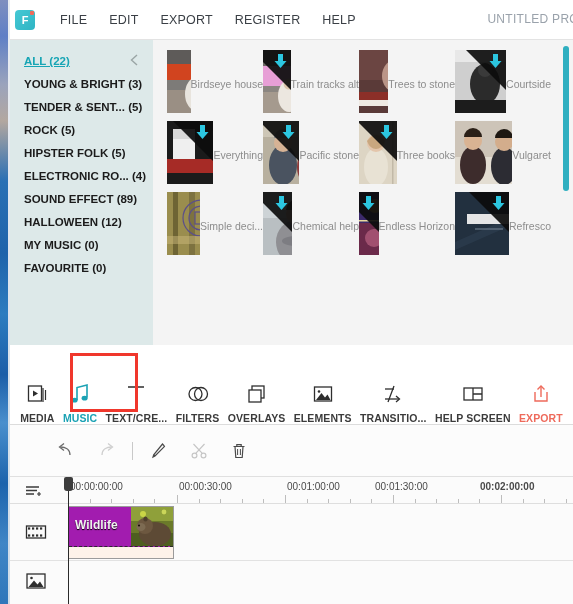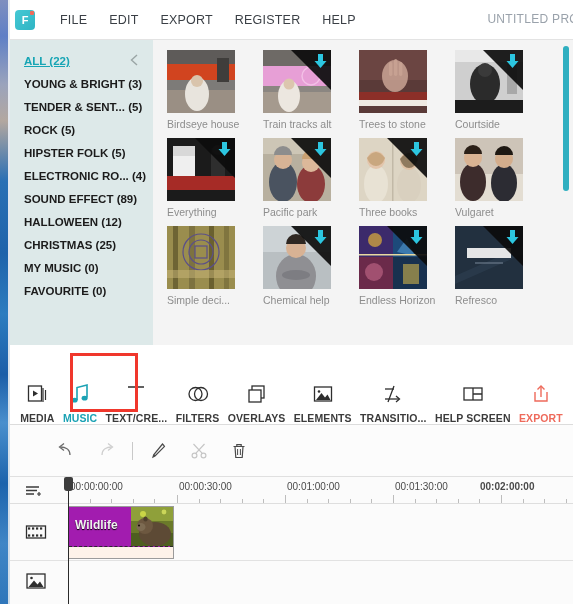--- a/index.html
+++ b/index.html
@@ -90,21 +90,21 @@
     position: absolute; left: 143px; top: 0;
     width: 420px; height: 305px;
     background: #f4f4f4; overflow: hidden;
   }
   .grid {
     display: flex; flex-wrap: wrap;
     padding: 10px 0 0 14px;
   }
   .tile {
     width: 96px; margin-right: 0px; margin-bottom: 8px;
-    display: flex; flex-direction: column; align-items: flex-start;
+    display: flex; flex-direction: row; align-items: center;
     cursor: pointer;
   }
   .thumb {
     position: relative;
     width: 68px; height: 63px;
     overflow: hidden;
   }
   .thumb .art { position: absolute; inset: 0; }
   .dl-corner {
     position: absolute; right: 0; top: 0;
@@ -258,21 +258,20 @@
       </div>
       <div id="cat-list">
           <div class="cat-item active">ALL (22)</div>
           <div class="cat-item">YOUNG &amp; BRIGHT (3)</div>
           <div class="cat-item">TENDER &amp; SENT... (5)</div>
           <div class="cat-item">ROCK (5)</div>
           <div class="cat-item">HIPSTER FOLK (5)</div>
           <div class="cat-item">ELECTRONIC RO...  (4)</div>
           <div class="cat-item">SOUND EFFECT (89)</div>
           <div class="cat-item">HALLOWEEN (12)</div>
-          <div class="cat-item">CHRISTMAS (25)</div>
           <div class="cat-item">MY MUSIC (0)</div>
           <div class="cat-item">FAVOURITE (0)</div>
         </div>
     </div>
 
     <div class="lib-main">
       <div class="grid" id="track-grid">
           <div class="tile">
             <div class="thumb">
               <div class="art"><svg width="68" height="63" viewBox="0 0 68 63" preserveAspectRatio="none">
@@ -368,21 +367,21 @@
      <ellipse cx="48" cy="46" rx="14" ry="19" fill="#8c3b3b"></ellipse>
      <circle cx="48" cy="25" r="9" fill="#dcb89a"></circle>
      <path d="M39 21 a9 9 0 0 1 18 0 z" fill="#c9a071"></path>
    </svg></div>
               <div class="dl-corner"></div>
               <div class="dl-arrow"><svg width="13" height="15" viewBox="0 0 13 15">
                   <rect x="4" y="0" width="5" height="8" fill="#2cc6e0"></rect>
                   <path d="M0.5 7 L12.5 7 L6.5 14 Z" fill="#2cc6e0"></path>
                 </svg></div>
             </div>
-            <div class="tile-label">Pacific park</div>
+            <div class="tile-label">Pacific stone</div>
           </div>
           <div class="tile">
             <div class="thumb">
               <div class="art"><svg width="68" height="63" viewBox="0 0 68 63" preserveAspectRatio="none">
      <rect width="68" height="63" fill="#ddd5c4"></rect>
      <rect x="33" y="0" width="1.5" height="63" fill="#c2b9a7"></rect>
      <ellipse cx="17" cy="46" rx="12" ry="19" fill="#e8e2d4"></ellipse>
      <circle cx="17" cy="22" r="9" fill="#e3c5ab"></circle>
      <path d="M8 20 q9 -12 18 0 q-3 8 -9 8 q-6 0 -9 -8z" fill="#c9a77f"></path>
      <ellipse cx="50" cy="47" rx="12" ry="18" fill="#d9d0bf"></ellipse>
@@ -639,21 +638,21 @@
           <div class="tickmark" style="left: 188.6px; height: 4px;"></div>
           <div class="tickmark" style="left: 210.2px; height: 4px;"></div>
           <div class="tickmark" style="left: 231.8px; height: 4px;"></div>
           <div class="tickmark" style="left: 253.4px; height: 4px;"></div>
           <div class="tick-lbl" style="left: 277px;">00:01:00:00</div>
           <div class="tickmark" style="left: 275px; height: 8px;"></div>
           <div class="tickmark" style="left: 296.6px; height: 4px;"></div>
           <div class="tickmark" style="left: 318.2px; height: 4px;"></div>
           <div class="tickmark" style="left: 339.8px; height: 4px;"></div>
           <div class="tickmark" style="left: 361.4px; height: 4px;"></div>
-          <div class="tick-lbl" style="left: 385px;">00:01:30:00</div>
+          <div class="tick-lbl" style="left: 365px;">00:01:30:00</div>
           <div class="tickmark" style="left: 383px; height: 8px;"></div>
           <div class="tickmark" style="left: 404.6px; height: 4px;"></div>
           <div class="tickmark" style="left: 426.2px; height: 4px;"></div>
           <div class="tickmark" style="left: 447.8px; height: 4px;"></div>
           <div class="tickmark" style="left: 469.4px; height: 4px;"></div>
           <div class="tick-lbl" style="left: 470px; font-weight: bold;">00:02:00:00</div>
           <div class="tickmark" style="left: 491px; height: 8px;"></div>
           <div class="tickmark" style="left: 512.6px; height: 4px;"></div>
           <div class="tickmark" style="left: 534.2px; height: 4px;"></div>
           <div class="tickmark" style="left: 555.8px; height: 4px;"></div>

